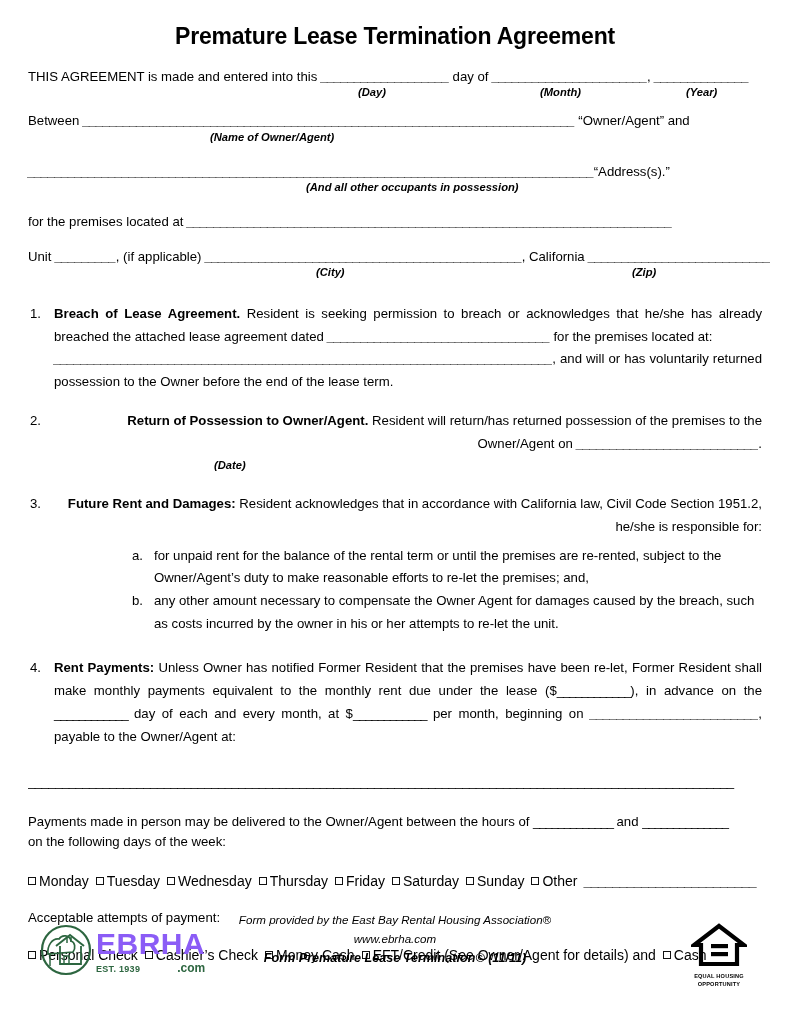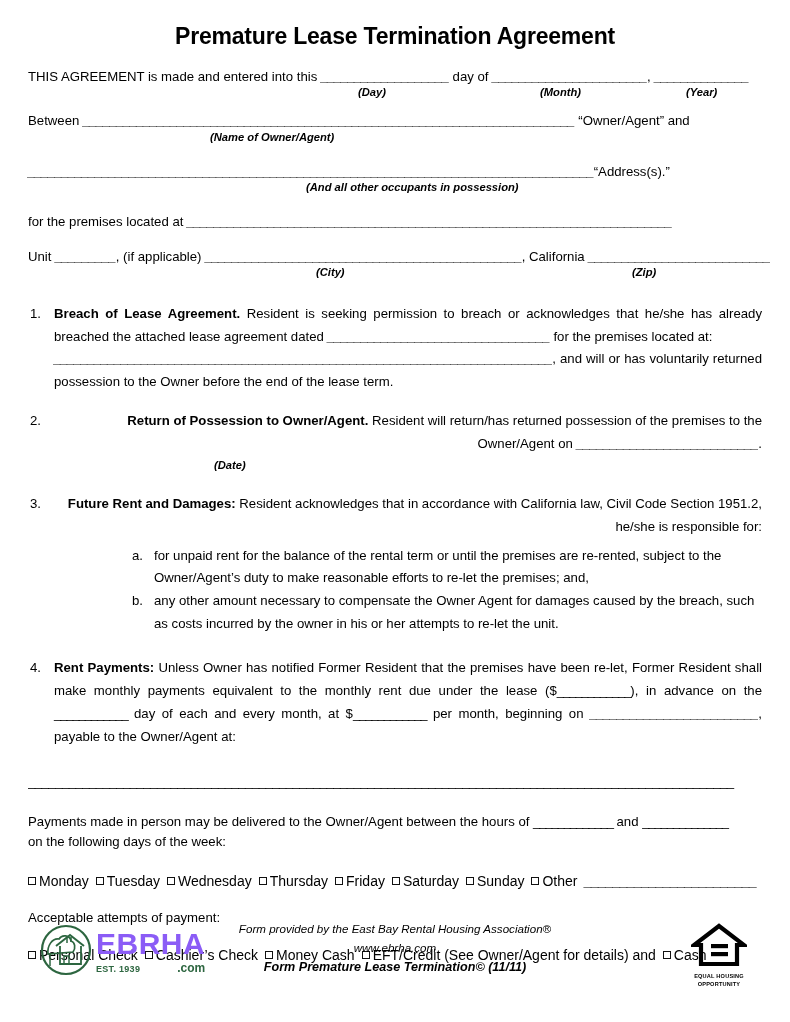--- a/index.html
+++ b/index.html
@@ -125,21 +125,21 @@
     position: absolute;
     left: 0;
     right: 0;
     bottom: 18px;
     height: 96px;
   }
   .footer-center {
     position: absolute;
     left: 0;
     right: 0;
-    top: 11px;
+    top: 2px;
     text-align: center;
     font-style: italic;
     font-size: 11.6px;
     line-height: 1.65;
   }
   .footer-center .strong {
     font-weight: bold;
     font-size: 12.6px;
   }
   .ebrha {

